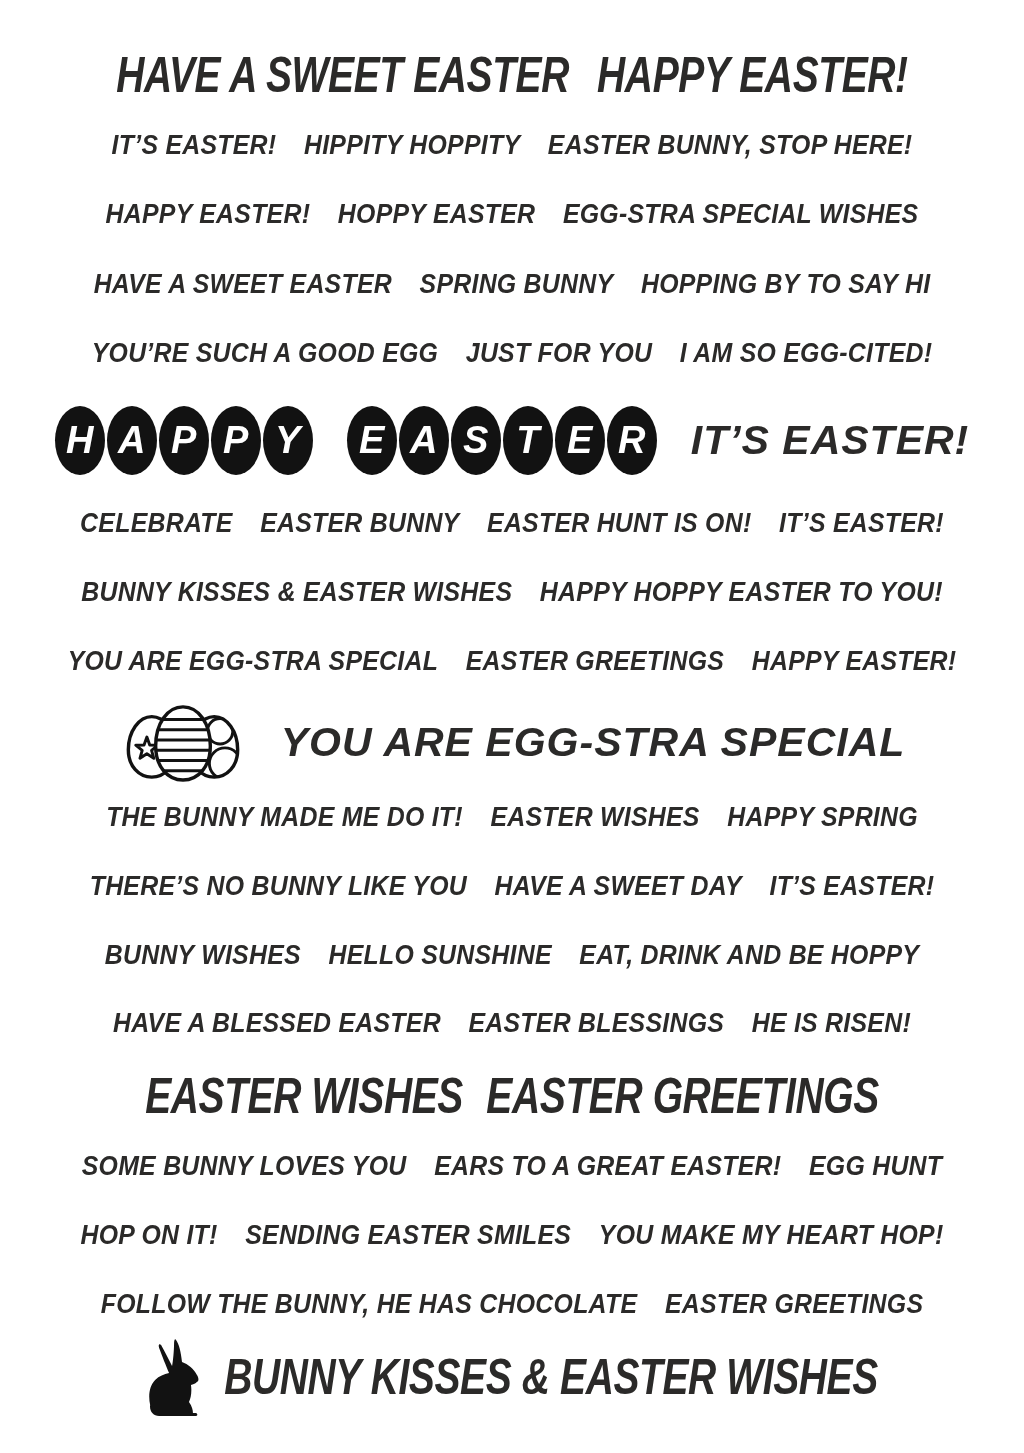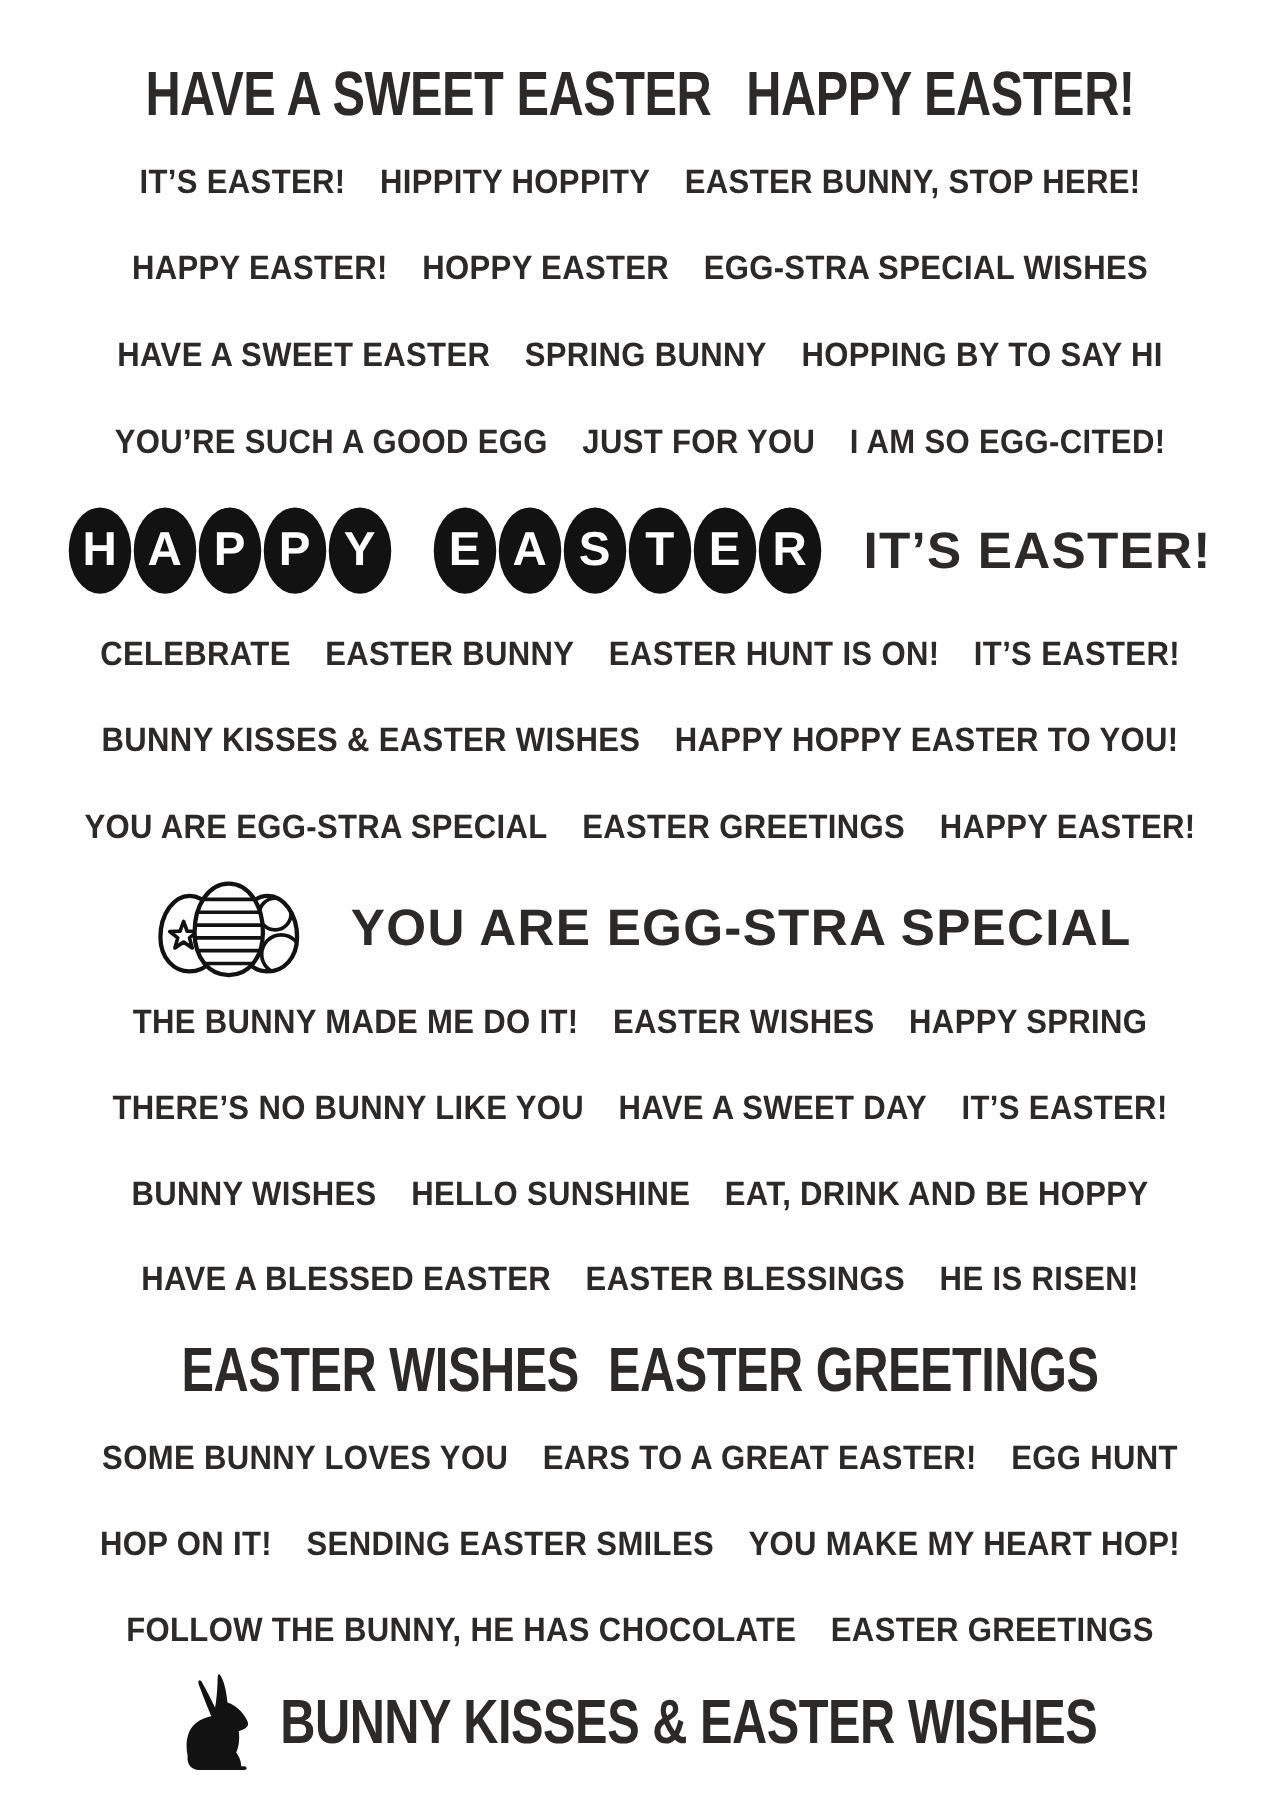--- a/index.html
+++ b/index.html
@@ -55,21 +55,21 @@
   .r14{top:1006px;height:34px;}
   .r15{top:1068px;height:56px;}
   .r16{top:1149px;height:34px;}
   .r17{top:1218px;height:34px;}
   .r18{top:1287px;height:34px;}
   .r19{top:1337px;height:80px;column-gap:26px;}
 </style>
 </head>
 <body>
 
-<div class="page" style="background: rgb(255, 255, 255);">
+<div class="page" style="background: rgb(255, 255, 255); font-style: italic;">
   <div id="rows-container">
       <div class="row r1 xl-condensed">
         <span class="phrase">HAVE A SWEET EASTER</span>
         <span class="phrase">HAPPY EASTER!</span>
       </div>
       <div class="row r2 md-sans">
         <span class="phrase">IT’S EASTER!</span>
         <span class="phrase">HIPPITY HOPPITY</span>
         <span class="phrase">EASTER BUNNY, STOP HERE!</span>
       </div>

